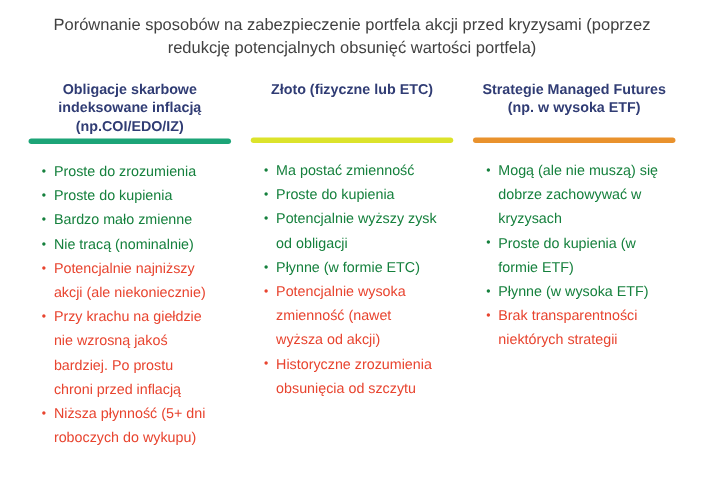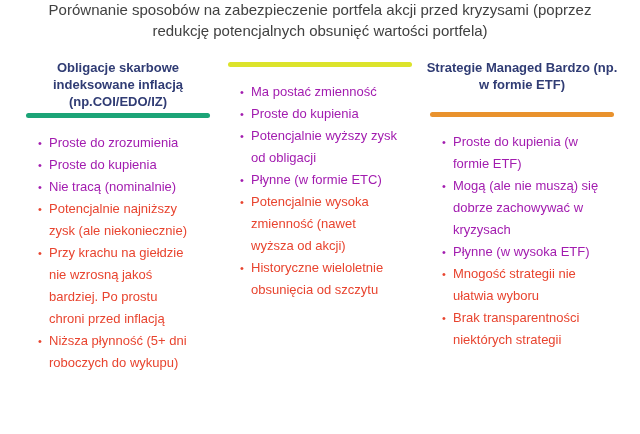--- a/index.html
+++ b/index.html
@@ -11,21 +11,21 @@
     width: 640px;
     height: 434px;
     overflow: hidden;
     font-family: "Liberation Sans", "DejaVu Sans", sans-serif;
     -webkit-font-smoothing: antialiased;
   }
   .slide {
     width: 640px;
     height: 434px;
     box-sizing: border-box;
-    padding-top: 0;
+    padding-top: 13px;
   }
   .slide-title {
     margin: 0 auto;
     max-width: 560px;
     font-size: 15px;
     font-weight: 400;
     line-height: 1.38;
     color: #414141;
     text-align: center;
   }
@@ -62,59 +62,60 @@
     position: relative;
     padding-left: 11px;
   }
   .item::before {
     content: "\2022";
     position: absolute;
     left: 0;
     top: 0;
     font-size: 11px;
   }
-  .item.pro { color: #a21caf; }
+  .item.pro { color: #15803d; }
   .item.con { color: #e8442f; }
 </style>
 </head>
 <body>
 
 <main class="slide">
   <h1 class="slide-title">Porównanie sposobów na zabezpieczenie portfela akcji przed kryzysami (poprzez redukcję potencjalnych obsunięć wartości portfela)</h1>
   <div class="columns" id="columns">
   <section class="col">
     <h2 class="col-header">Obligacje skarbowe indeksowane inflacją (np.COI/EDO/IZ)</h2>
     <div class="col-bar" style="background: rgb(28, 164, 119);"></div>
     <ul class="col-list">
           <li class="item pro">Proste do zrozumienia</li>
           <li class="item pro">Proste do kupienia</li>
+          <li class="item pro">Bardzo mało zmienne</li>
           <li class="item pro">Nie tracą (nominalnie)</li>
-          <li class="item con">Potencjalnie najniższy zysk (ale niekoniecznie)</li>
+          <li class="item con">Potencjalnie najniższy akcji (ale niekoniecznie)</li>
           <li class="item con">Przy krachu na giełdzie nie wzrosną jakoś bardziej. Po prostu chroni przed inflacją</li>
           <li class="item con">Niższa płynność (5+ dni roboczych do wykupu)</li>
         </ul>
   </section>
 
   <section class="col">
+    <h2 class="col-header">Złoto (fizyczne lub ETC)</h2>
     <div class="col-bar" style="background: rgb(220, 227, 43);"></div>
     <ul class="col-list">
           <li class="item pro">Ma postać zmienność</li>
           <li class="item pro">Proste do kupienia</li>
           <li class="item pro">Potencjalnie wyższy zysk od obligacji</li>
           <li class="item pro">Płynne (w formie ETC)</li>
           <li class="item con">Potencjalnie wysoka zmienność (nawet wyższa od akcji)</li>
-          <li class="item con">Historyczne wieloletnie obsunięcia od szczytu</li>
+          <li class="item con">Historyczne zrozumienia obsunięcia od szczytu</li>
         </ul>
   </section>
 
   <section class="col">
-    <h2 class="col-header">Strategie Managed Bardzo (np. w formie ETF)</h2>
+    <h2 class="col-header">Strategie Managed Futures (np. w wysoka ETF)</h2>
     <div class="col-bar" style="background: rgb(233, 146, 45);"></div>
     <ul class="col-list">
+          <li class="item pro">Mogą (ale nie muszą) się dobrze zachowywać w kryzysach</li>
           <li class="item pro">Proste do kupienia (w formie ETF)</li>
-          <li class="item pro">Mogą (ale nie muszą) się dobrze zachowywać w kryzysach</li>
           <li class="item pro">Płynne (w wysoka ETF)</li>
-          <li class="item con">Mnogość strategii nie ułatwia wyboru</li>
           <li class="item con">Brak transparentności niektórych strategii</li>
         </ul>
   </section>
 </div>
 </main>
 
 </body></html>

